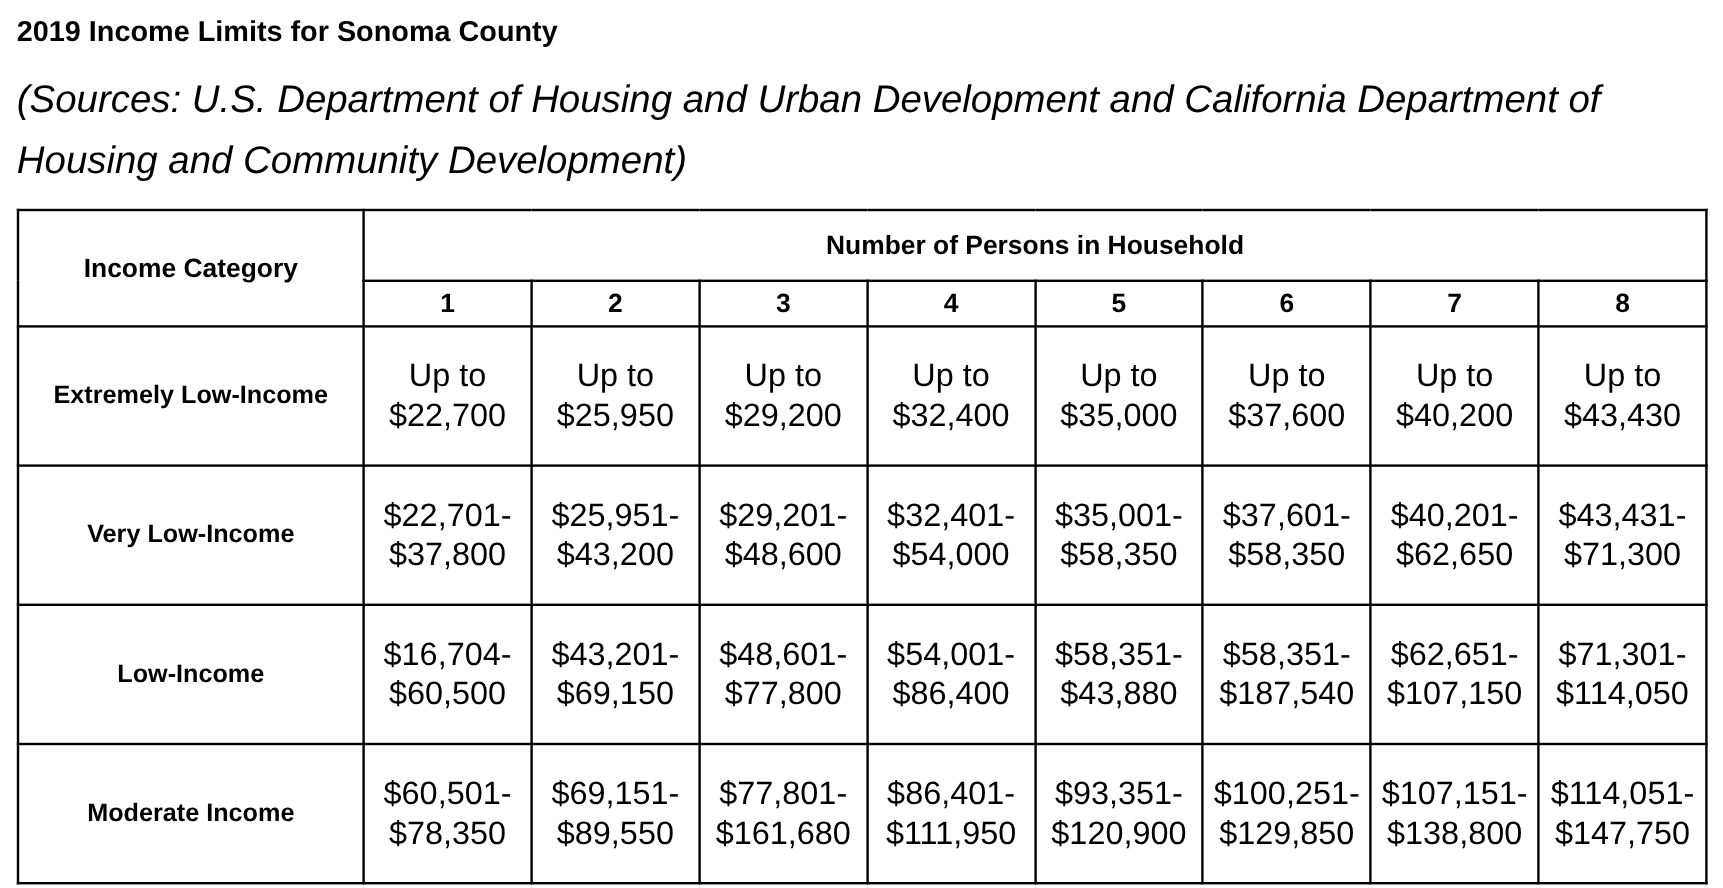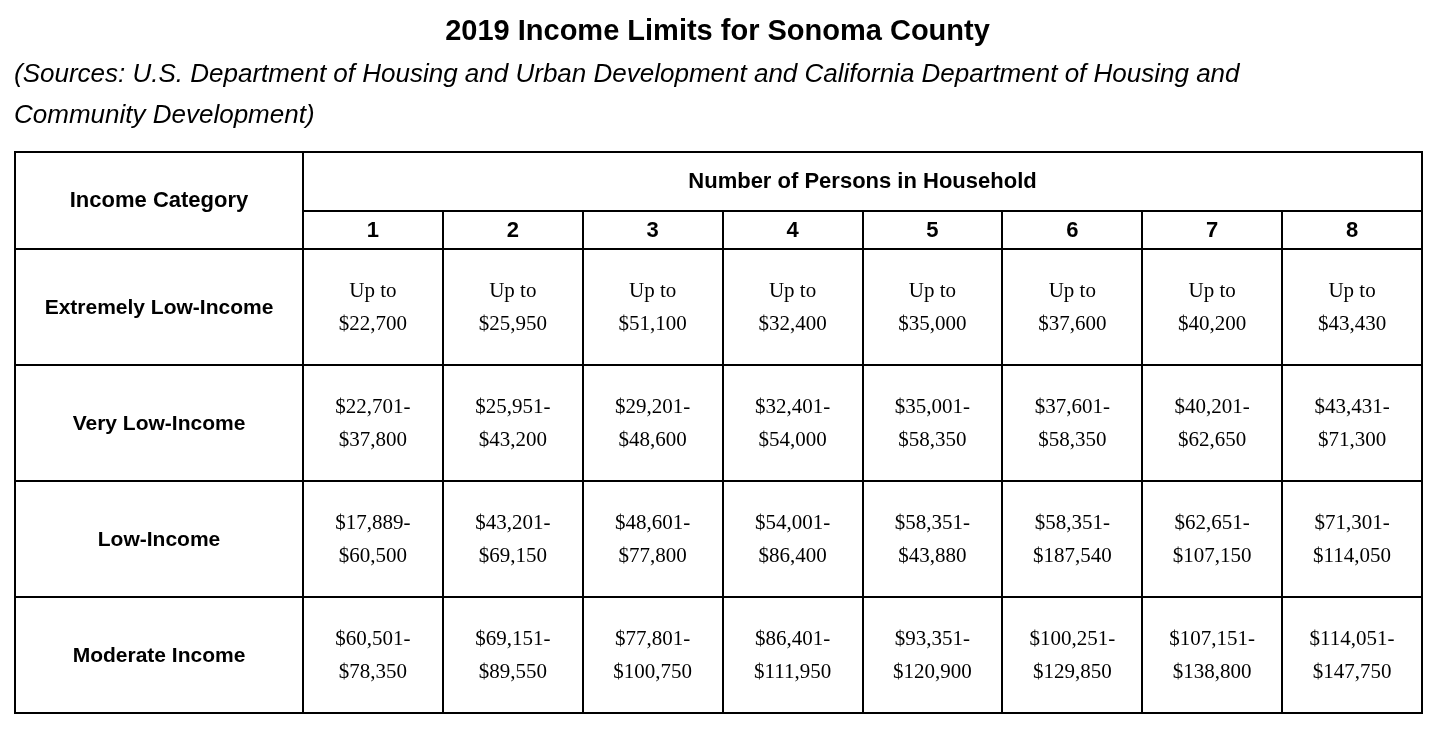--- a/index.html
+++ b/index.html
@@ -4,32 +4,31 @@
 <style>
   * { margin: 0; padding: 0; box-sizing: border-box; }
   html, body {
     width: 1436px; height: 740px;
     background: #ffffff; color: #000000;
     font-family: "Liberation Sans", sans-serif;
     overflow: hidden;
   }
   .page { padding: 13px 15px 0 14px; }
   .title {
-    font-size: 29px;
+    font-size: 24px;
     font-weight: 700;
     line-height: 1.2;
-    text-align: center;
   }
   .subtitle {
-    font-size: 26px;
+    font-size: 32px;
     font-style: italic;
     font-weight: 400;
     line-height: 1.6;
     max-width: 1340px;
-    margin-top: 5px;
+    margin-top: 15px;
   }
   table.income-table {
     border-collapse: collapse;
     table-layout: fixed;
     width: 1407px;
     margin-top: 15px;
   }
   th, td {
     border: 2px solid #000000;
     text-align: center;
@@ -49,24 +48,23 @@
     font-size: 22px;
     font-weight: 700;
     height: 38px;
   }
   .cat-cell {
     font-size: 21px;
     font-weight: 700;
     height: 116px;
   }
   .val-cell {
-    font-size: 21px;
+    font-size: 27px;
     font-weight: 400;
     height: 116px;
-    font-family: Liberation Serif, serif;
   }
   .cell-line { line-height: 33px; }
 </style>
 </head>
 <body>
 
 <div class="page">
   <div class="title">2019 Income Limits for Sonoma County</div>
   <div class="subtitle">(Sources: U.S. Department of Housing and Urban Development and California Department of Housing and Community Development)</div>
 
@@ -104,21 +102,21 @@
           <td class="val-cell">
             <div class="cell-line">Up to</div>
             <div class="cell-line">$22,700</div>
           </td>
           <td class="val-cell">
             <div class="cell-line">Up to</div>
             <div class="cell-line">$25,950</div>
           </td>
           <td class="val-cell">
             <div class="cell-line">Up to</div>
-            <div class="cell-line">$51,100</div>
+            <div class="cell-line">$29,200</div>
           </td>
           <td class="val-cell">
             <div class="cell-line">Up to</div>
             <div class="cell-line">$32,400</div>
           </td>
           <td class="val-cell">
             <div class="cell-line">Up to</div>
             <div class="cell-line">$35,000</div>
           </td>
           <td class="val-cell">
@@ -165,21 +163,21 @@
             <div class="cell-line">$62,650</div>
           </td>
           <td class="val-cell">
             <div class="cell-line">$43,431-</div>
             <div class="cell-line">$71,300</div>
           </td>
         </tr>
         <tr>
           <td class="cat-cell">Low-Income</td>
           <td class="val-cell">
-            <div class="cell-line">$17,889-</div>
+            <div class="cell-line">$16,704-</div>
             <div class="cell-line">$60,500</div>
           </td>
           <td class="val-cell">
             <div class="cell-line">$43,201-</div>
             <div class="cell-line">$69,150</div>
           </td>
           <td class="val-cell">
             <div class="cell-line">$48,601-</div>
             <div class="cell-line">$77,800</div>
           </td>
@@ -209,21 +207,21 @@
           <td class="val-cell">
             <div class="cell-line">$60,501-</div>
             <div class="cell-line">$78,350</div>
           </td>
           <td class="val-cell">
             <div class="cell-line">$69,151-</div>
             <div class="cell-line">$89,550</div>
           </td>
           <td class="val-cell">
             <div class="cell-line">$77,801-</div>
-            <div class="cell-line">$100,750</div>
+            <div class="cell-line">$161,680</div>
           </td>
           <td class="val-cell">
             <div class="cell-line">$86,401-</div>
             <div class="cell-line">$111,950</div>
           </td>
           <td class="val-cell">
             <div class="cell-line">$93,351-</div>
             <div class="cell-line">$120,900</div>
           </td>
           <td class="val-cell">

